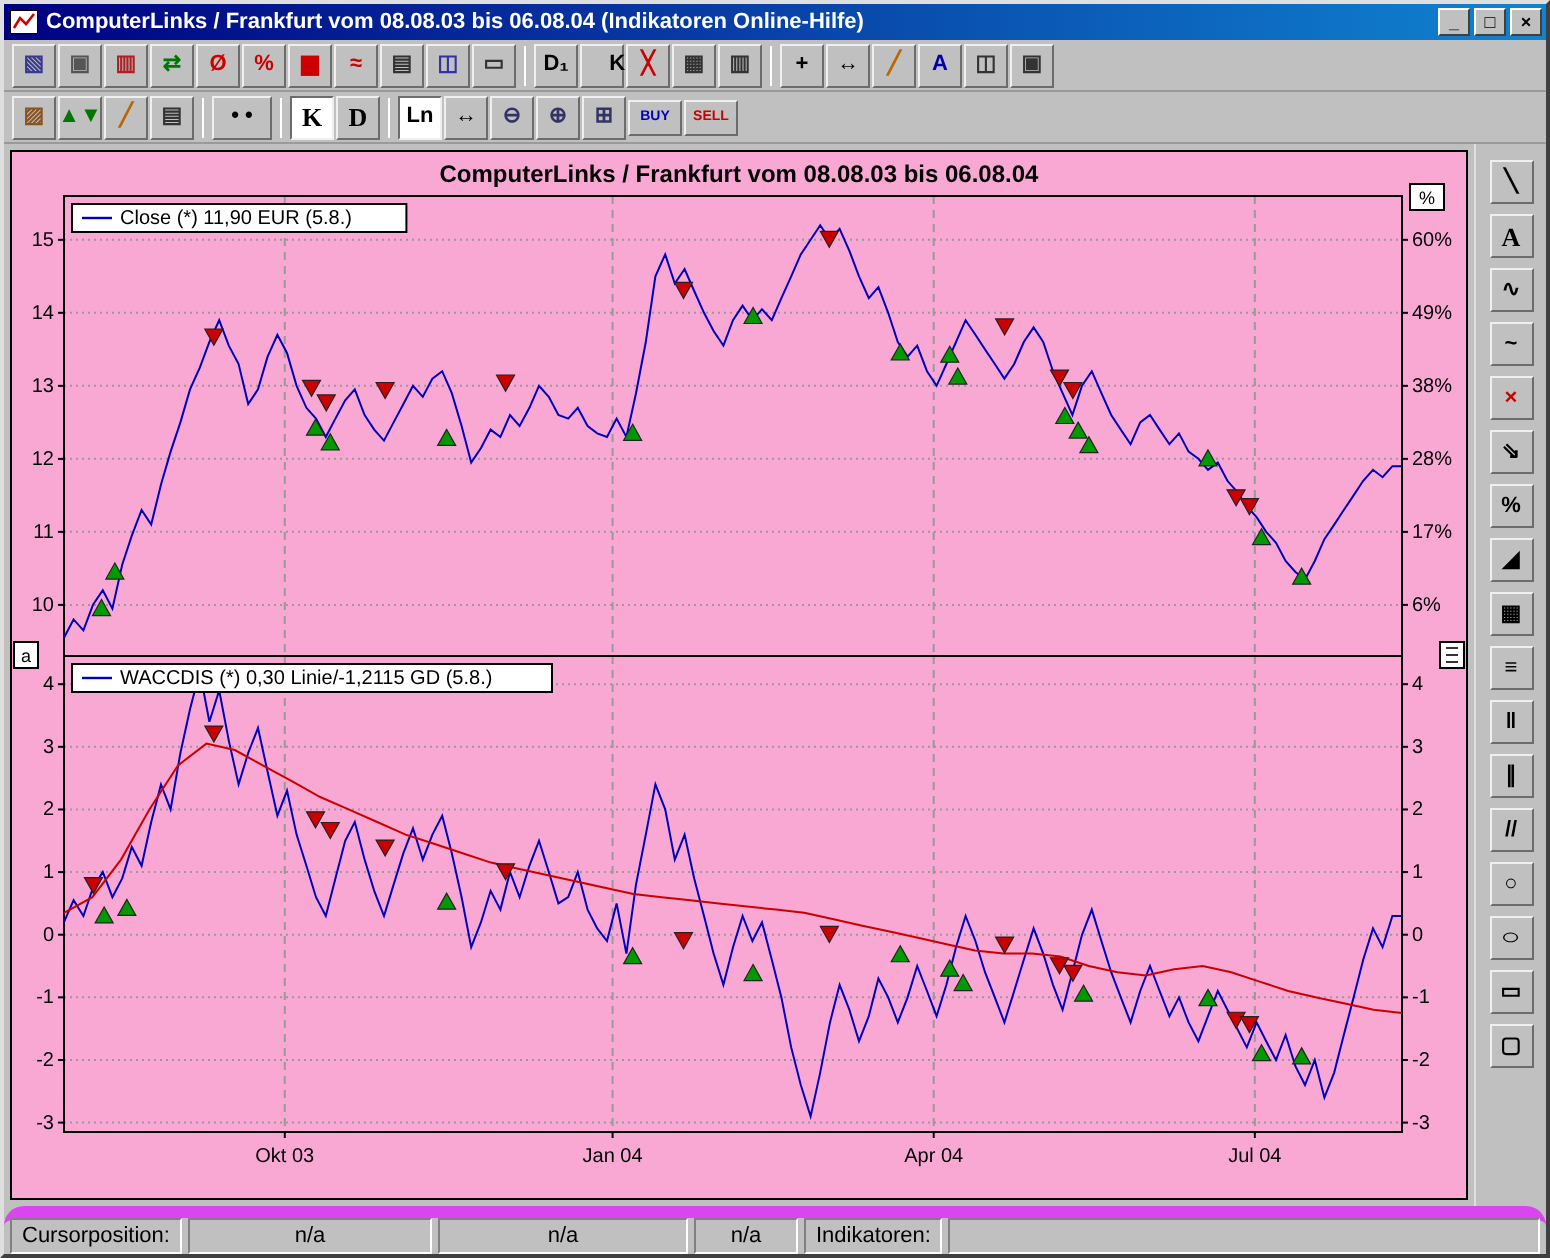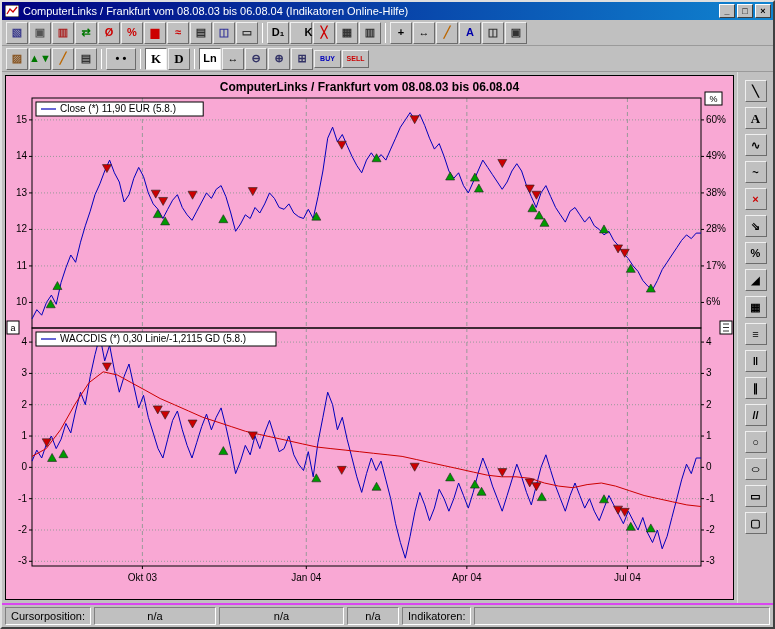--- a/index.html
+++ b/index.html
@@ -20,21 +20,21 @@
   }
   
   .titlebar {
     height:18px; flex:0 0 18px;
     background:linear-gradient(90deg,#000080,#1084d0);
     color:#fff; display:flex; align-items:center;
     padding:0 2px; gap:3px;
   }
   .appicon { width:16px; height:14px; display:flex; align-items:center; justify-content:center; }
   .titlebar .title {
-    flex:1; font-weight:normal; font-size:11px;
+    flex:1; font-weight:bold; font-size:11px;
     white-space:nowrap; overflow:hidden;
   }
   .tbc {
     width:16px; height:14px; padding:0;
     background:#c0c0c0;
     border:1px solid; border-color:#fff #404040 #404040 #fff;
     font-size:9px; line-height:10px; text-align:center;
     font-family:"Liberation Sans", sans-serif; font-weight:bold; color:#000;
   }
   .tb-controls { display:flex; gap:2px; }
@@ -74,21 +74,22 @@
     flex:0 0 36px; width:36px;
     display:flex; flex-direction:column; align-items:center;
     padding-top:8px; gap:5px;
     border-left:1px solid #dfdfdf;
   }
   
   .statusbar {
     height:24px; flex:0 0 24px;
     display:flex; align-items:center;
     padding:2px 3px; gap:3px;
-    border-top:2px solid #d946ef;
+    border-top:6px solid #d946ef;
+    border-radius:10px;
   }
   .sseg {
     height:18px; line-height:16px;
     border:1px solid; border-color:#808080 #fff #fff #808080;
     padding:0 5px; white-space:nowrap; overflow:hidden;
   }
   .sseg.center { text-align:center; }
   .sf1 { width:122px; } .sf2 { width:125px; } .sf3 { width:52px; }
   .grow { flex:1; }
 </style>

